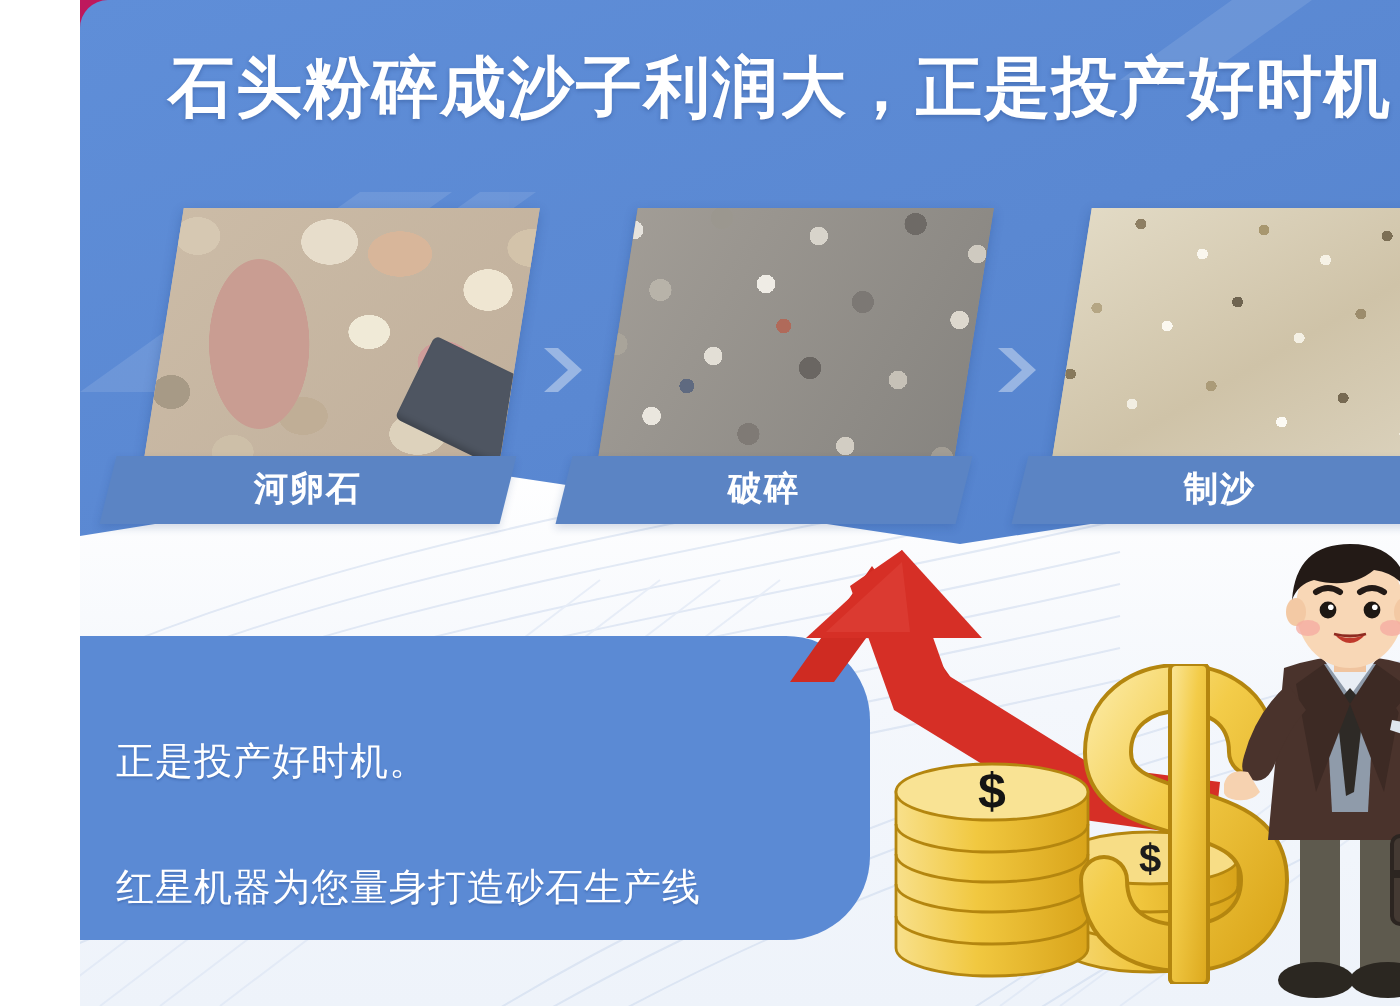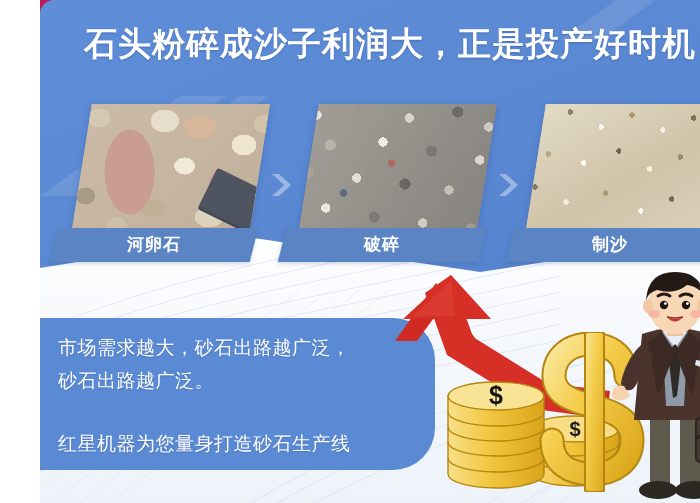--- a/index.html
+++ b/index.html
@@ -289,22 +289,21 @@
     <span class="lbl">河卵石</span>
   </div>
   <div class="label-bar lb-2">
     <span class="lbl">破碎</span>
   </div>
   <div class="label-bar lb-3">
     <span class="lbl">制沙</span>
   </div>
 
   <div class="copy-panel">
-    <div class="copy-line copy-l1">市场需求越大，砂石出路越广泛，</div>
-    <div class="copy-line copy-l2">砂石出路越广泛。</div>
+    <div class="copy-line copy-l2">正是投产好时机。</div>
     <div class="copy-line copy-l3">红星机器为您量身打造砂石生产线</div>
   </div>
 
   <div class="growth-arrow">
     <svg width="240" height="190" viewBox="0 0 240 190">
       <path d="M41 8 L82 66 L60 66 L41 40 L22 66 L0 66 Z" fill="#cf2b22" transform="translate(0,0)"></path>
       <path d="M30 18
                L56 0
                L78 62
                L152 108

